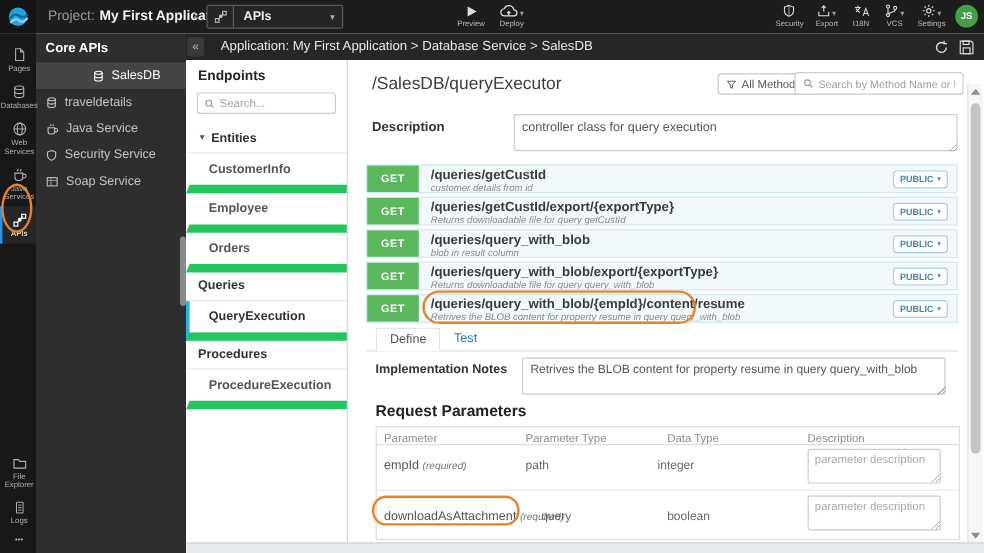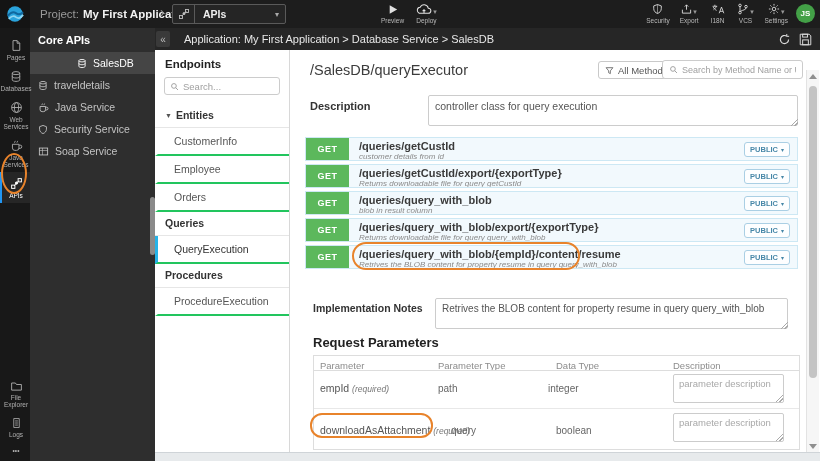--- a/index.html
+++ b/index.html
@@ -48,21 +48,21 @@
   .ah-icons { margin-left:auto; display:flex; gap:8px; margin-right:8px; color:#ddd; }
   .ah-icons > span { cursor:pointer; }
 
   
   .endpoints { position:absolute; left:155px; top:50px; width:135px; height:402px; background:#fff; border-right:1px solid #d8d8d8; z-index:2; }
   .endpoints-title { padding:8px 10px 7px; font-weight:bold; font-size:11.5px; color:#222; }
   .endpoints-search { margin:0 9px 9px; height:18px; border:1px solid #ccc; border-radius:3px; display:flex; align-items:center; padding:0 5px; gap:4px; color:#999; background:#fff; }
   .endpoints-search input { border:0; outline:0; width:100%; font-size:9.5px; color:#555; font-family:inherit; }
   .ep-group-header { padding:5px 10px 6px; font-weight:bold; font-size:10.5px; color:#333; border-bottom:1px solid #e6e6e6; display:flex; align-items:center; gap:4px; cursor:pointer; }
   .ep-group-header .grp-caret { font-size:7px; color:#555; }
-  .ep-item { padding:7px 10px 7px 16px; font-size:10.5px; color:#555; border-bottom:2px solid #22c55e; cursor:pointer; border-left:3px solid transparent; }
+  .ep-item { padding:7px 10px 7px 16px; font-size:10.5px; color:#555; border-bottom:7px solid #22c55e; cursor:pointer; border-left:3px solid transparent;font-weight:bold; }
   .ep-item.selected { border-left:3px solid #26b3e8; color:#333; }
 
   
   .main { position:absolute; left:290px; top:50px; width:516px; height:402px; background:#fff; z-index:1; }
   .main-title { position:absolute; left:20px; top:12px; font-size:14.5px; color:#3c3c3c; }
   .methods-btn { position:absolute; left:308px; top:11px; height:18px; border:1px solid #c9c9c9; border-radius:3px; display:flex; align-items:center; gap:4px; padding:0 6px; font-size:9.5px; color:#555; background:#fff; cursor:pointer; }
   .methods-btn .m-caret { font-size:7px; color:#555; }
   .method-search { position:absolute; left:372px; top:10px; width:141px; height:19px; border:1px solid #ccc; border-radius:3px; display:flex; align-items:center; gap:4px; padding:0 6px; color:#999; background:#fff; }
   .method-search input { border:0; outline:0; width:100%; font-size:9px; color:#666; font-family:inherit; }
 
@@ -476,20 +476,24 @@
       <div class="ep-info">
         <div class="ep-url">/queries/query_with_blob/{empId}/content/resume</div>
         <div class="ep-desc">Retrives the BLOB content for property resume in query query_with_blob</div>
       </div>
       <div class="ep-vis">
         <span>PUBLIC</span>
         <span class="v-caret">▾</span>
       </div>
     </div>
 
+    <div class="tabs">
+      <div class="tab active">Define</div>
+      <div class="tab inactive">Test</div>
+    </div>
 
     <div class="field-label" style="left:23px; top:252px; font-size:10.5px;">Implementation Notes</div>
     <textarea class="txt-box" style="left: 145px; top: 248px; width: 353px; height: 31px; font-size: 10px;">Retrives the BLOB content for property resume in query query_with_blob</textarea>
     <div class="resize-corner" style="left:490px; top:271px;"></div>
 
     <div class="req-title">Request Parameters</div>
 
     <div class="param-table">
       <div class="pt-h" style="left:6px;">Parameter</div>
       <div class="pt-h" style="left:124px;">Parameter Type</div>

